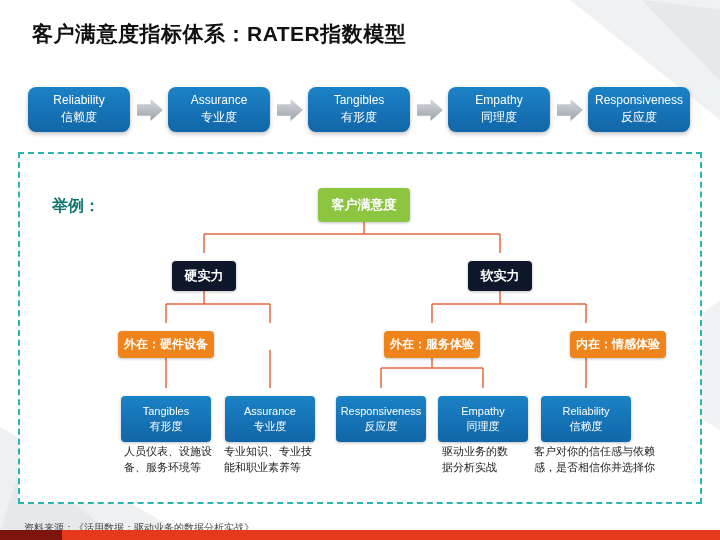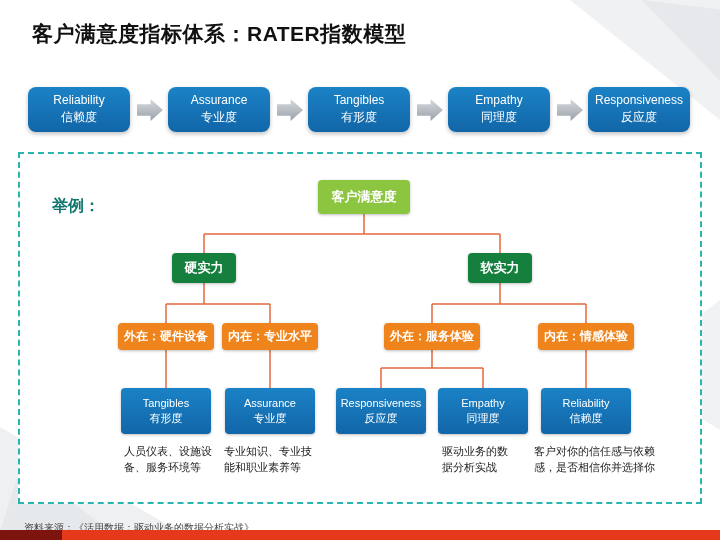--- a/index.html
+++ b/index.html
@@ -51,24 +51,24 @@
   .example-label {
     position: absolute; left: 52px; top: 196px; z-index: 3;
     font-size: 16px; font-weight: 700; color: #0f766e;
   }
 
   svg.connectors { position: absolute; left: 0; top: 0; z-index: 2; pointer-events: none; }
 
   .node {
     position: absolute; z-index: 3; color: #fff; text-align: center;
     display: flex; flex-direction: column; justify-content: center;
-    border-radius: 4px; box-shadow: 0 1px 3px rgba(0,0,0,.25);
+    border-radius: 4px; box-shadow: 0 1px 3px rgba(0,0,0,.25); margin-top: 8px;
   }
   .node-root  { left: 318px; top: 180px; width: 92px; height: 34px; background: #8cc540; font-size: 13px; font-weight: 700; }
-  .node-red   { top: 253px; width: 64px; height: 30px; background: #15803d; font-size: 13px; font-weight: 700; }
+  .node-red   { top: 253px; width: 64px; height: 30px; background: #0f172a; font-size: 13px; font-weight: 700; }
   .node-orange{ top: 323px; width: 96px; height: 27px; background: #f0841c; font-size: 12px; font-weight: 700; }
   .node-leaf  { top: 388px; width: 90px; height: 46px; background: linear-gradient(180deg,#1b82c6,#1166a8); gap: 2px; }
   .node-leaf .en { font-size: 11px; }
   .node-leaf .zh { font-size: 11px; }
 
   .desc {
     position: absolute; top: 444px; z-index: 3;
     font-size: 11px; line-height: 1.45; color: #222; text-align: left;
   }
 
@@ -136,27 +136,24 @@
   <div class="node node-red" style="left:172px">
     <span>硬实力</span>
   </div>
   <div class="node node-orange" style="left:118px">
     <span>外在：硬件设备</span>
   </div>
 
   <div class="node node-red" style="left:468px">
     <span>软实力</span>
   </div>
-  <div class="node node-orange" style="left:222px">
-    <span>内在：专业水平</span>
-  </div>
   <div class="node node-orange" style="left:384px">
     <span>外在：服务体验</span>
   </div>
-  <div class="node node-orange" style="left:538px">
+  <div class="node node-orange" style="left:570px">
     <span>内在：情感体验</span>
   </div>
 
   <div class="node node-leaf" style="left:121px">
     <span class="en">Tangibles</span>
     <span class="zh">有形度</span>
   </div>
   <div class="node node-leaf" style="left:225px">
     <span class="en">Assurance</span>
     <span class="zh">专业度</span>

